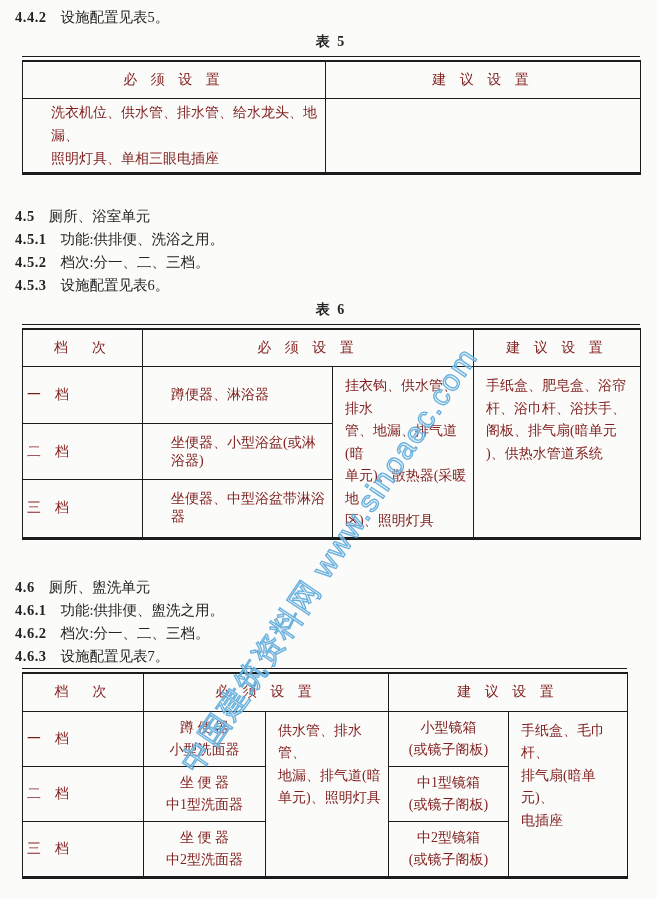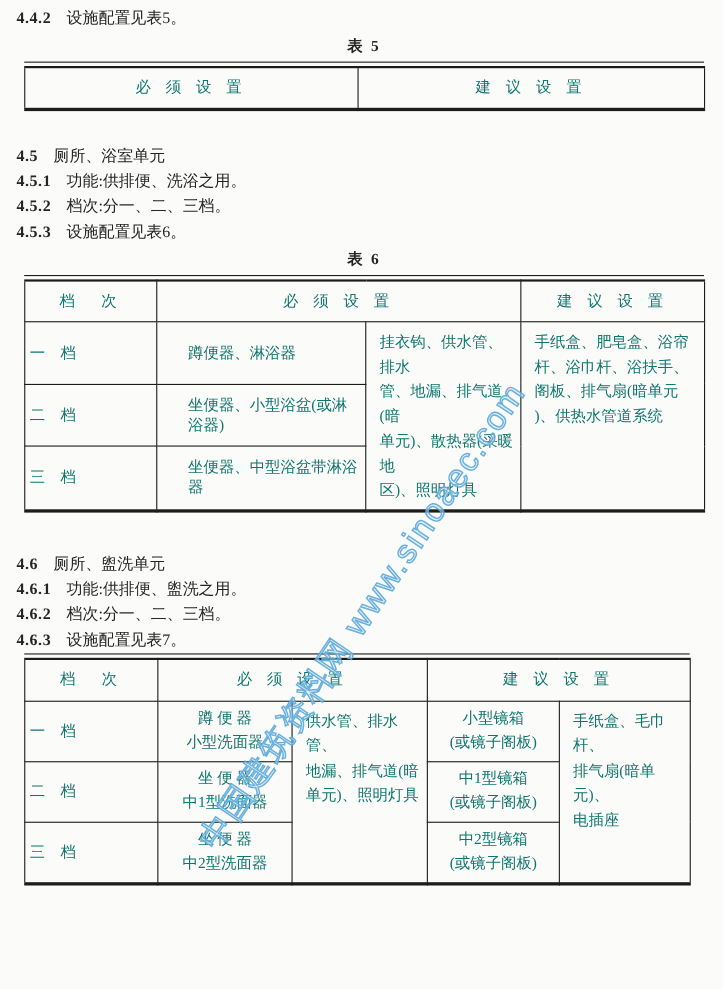--- a/index.html
+++ b/index.html
@@ -13,21 +13,21 @@
   .page{position:relative;width:657px;height:899px;padding:6px 15px 0 15px;box-sizing:border-box;}
   .heading{font-size:14.5px;line-height:23px;white-space:pre;}
   .heading .num{font-weight:bold;letter-spacing:.5px;margin-right:14px;}
   .caption{width:618px;margin:4px 0 5px 7px;text-align:center;font-size:14px;font-weight:bold;letter-spacing:2px;}
   .twrap{width:618px;margin-left:7px;border-top:1.5px solid #1c1c1c;padding-top:3px;}
   .twrap.t7{width:605px;}
   table{border-collapse:collapse;table-layout:fixed;width:100%;
         border-top:2px solid #1c1c1c;border-bottom:3px solid #1c1c1c;
         border-left:1px solid #1c1c1c;border-right:1px solid #1c1c1c;
         font-size:14px;}
-  td{border:1px solid #1c1c1c;padding:2px 4px;vertical-align:middle;color:#0f766e;}
+  td{border:1px solid #1c1c1c;padding:2px 4px;vertical-align:middle;color:#7f1d1d;}
   .preline{white-space:pre-line;}
   .hdr{text-align:center;letter-spacing:5px;font-size:14px;}
   .grade{text-align:left;}
   .cell-left{text-align:left;padding-left:28px;}
   .cell-center{text-align:center;line-height:22px;}
   .shared{vertical-align:top;padding:8px 6px 4px 12px;line-height:22.5px;}
   .t5-body{padding-left:28px;line-height:23px;}
   
   .watermark{
     position:absolute;left:330px;top:560px;
@@ -53,20 +53,25 @@
   <div class="twrap">
     <table>
       <colgroup>
           <col style="width:303px">
           <col style="width:315px">
         </colgroup>
       <tbody>
           <tr>
         <td class="hdr" style="height:32px">必 须 设 置</td>
         <td class="hdr">建 议 设 置</td>
+      </tr>
+      <tr>
+        <td class="preline t5-body" style="height:56px">洗衣机位、供水管、排水管、给水龙头、地漏、
+照明灯具、单相三眼电插座</td>
+        <td></td>
       </tr>
     </tbody>
       </table>
   </div>
 
   <div class="heading mt-sec"><span class="num">4.5</span><span>厕所、浴室单元</span></div>
   <div class="heading"><span class="num">4.5.1</span><span>功能:供排便、洗浴之用。</span></div>
   <div class="heading"><span class="num">4.5.2</span><span>档次:分一、二、三档。</span></div>
   <div class="heading"><span class="num">4.5.3</span><span>设施配置见表6。</span></div>
 

